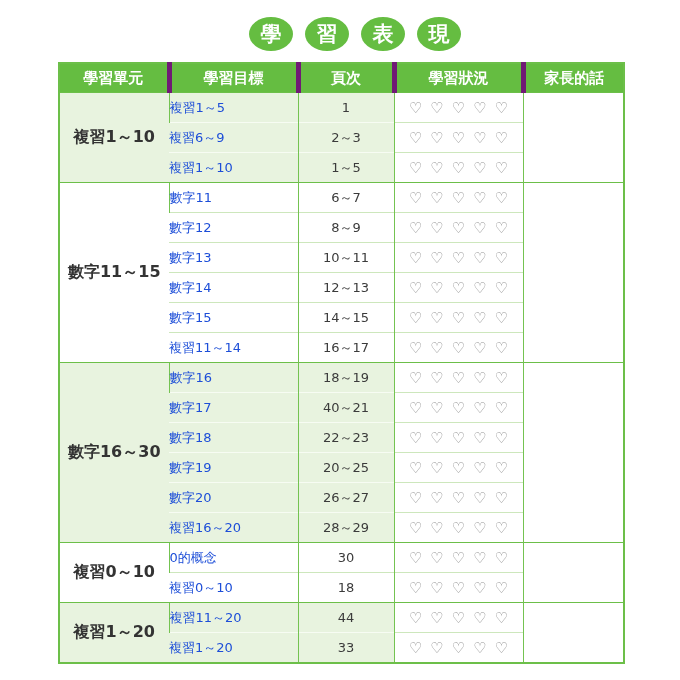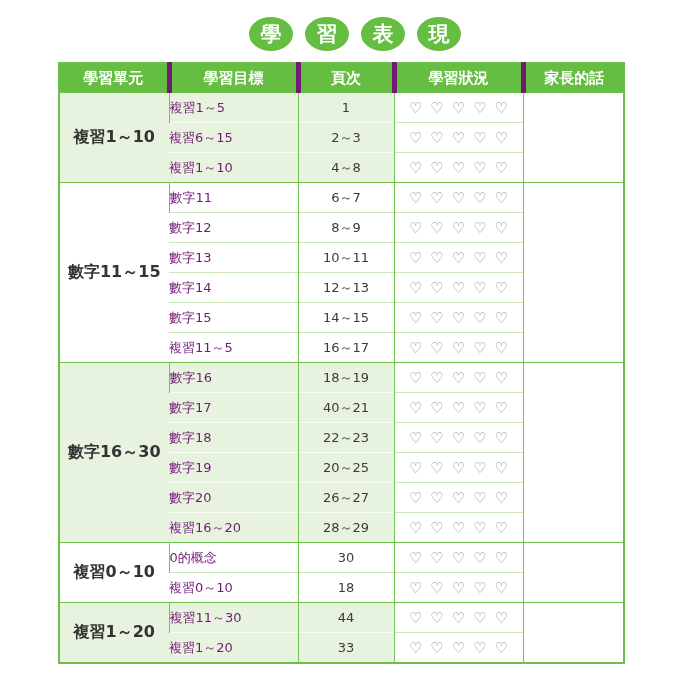--- a/index.html
+++ b/index.html
@@ -69,21 +69,21 @@
   }
   td.unit-cell {
     font-size: 16px;
     font-weight: bold;
     text-align: center;
     color: #333333;
   }
   td.goal-cell {
     font-size: 13px;
     padding-left: 14px;
-    color: #701a75;
+    color: #1d4ed8;
   }
   td.page-cell {
     font-size: 13px;
     text-align: center;
     color: #3b3b3b;
   }
   td.status-cell {
     text-align: center;
   }
   tr.shaded td.unit-cell,
@@ -132,27 +132,27 @@
     </thead>
   <tbody>
       <tr class="shaded group-start">
         <td class="unit-cell" rowspan="3">複習1～10</td>
         <td class="goal-cell">複習1～5</td>
         <td class="page-cell">1</td>
         <td class="status-cell"><span class="hearts">♡♡♡♡♡</span></td>
         <td class="parent-note-cell" rowspan="3"></td>
       </tr>
       <tr class="shaded">
-        <td class="goal-cell">複習6～15</td>
+        <td class="goal-cell">複習6～9</td>
         <td class="page-cell">2～3</td>
         <td class="status-cell"><span class="hearts">♡♡♡♡♡</span></td>
       </tr>
       <tr class="shaded">
         <td class="goal-cell">複習1～10</td>
-        <td class="page-cell">4～8</td>
+        <td class="page-cell">1～5</td>
         <td class="status-cell"><span class="hearts">♡♡♡♡♡</span></td>
       </tr>
       <tr class="group-start">
         <td class="unit-cell" rowspan="6">數字11～15</td>
         <td class="goal-cell">數字11</td>
         <td class="page-cell">6～7</td>
         <td class="status-cell"><span class="hearts">♡♡♡♡♡</span></td>
         <td class="parent-note-cell" rowspan="6"></td>
       </tr>
       <tr>
@@ -169,21 +169,21 @@
         <td class="goal-cell">數字14</td>
         <td class="page-cell">12～13</td>
         <td class="status-cell"><span class="hearts">♡♡♡♡♡</span></td>
       </tr>
       <tr>
         <td class="goal-cell">數字15</td>
         <td class="page-cell">14～15</td>
         <td class="status-cell"><span class="hearts">♡♡♡♡♡</span></td>
       </tr>
       <tr>
-        <td class="goal-cell">複習11～5</td>
+        <td class="goal-cell">複習11～14</td>
         <td class="page-cell">16～17</td>
         <td class="status-cell"><span class="hearts">♡♡♡♡♡</span></td>
       </tr>
       <tr class="shaded group-start">
         <td class="unit-cell" rowspan="6">數字16～30</td>
         <td class="goal-cell">數字16</td>
         <td class="page-cell">18～19</td>
         <td class="status-cell"><span class="hearts">♡♡♡♡♡</span></td>
         <td class="parent-note-cell" rowspan="6"></td>
       </tr>
@@ -219,21 +219,21 @@
         <td class="status-cell"><span class="hearts">♡♡♡♡♡</span></td>
         <td class="parent-note-cell" rowspan="2"></td>
       </tr>
       <tr>
         <td class="goal-cell">複習0～10</td>
         <td class="page-cell">18</td>
         <td class="status-cell"><span class="hearts">♡♡♡♡♡</span></td>
       </tr>
       <tr class="shaded group-start">
         <td class="unit-cell" rowspan="2">複習1～20</td>
-        <td class="goal-cell">複習11～30</td>
+        <td class="goal-cell">複習11～20</td>
         <td class="page-cell">44</td>
         <td class="status-cell"><span class="hearts">♡♡♡♡♡</span></td>
         <td class="parent-note-cell" rowspan="2"></td>
       </tr>
       <tr class="shaded">
         <td class="goal-cell">複習1～20</td>
         <td class="page-cell">33</td>
         <td class="status-cell"><span class="hearts">♡♡♡♡♡</span></td>
       </tr>
     </tbody>

